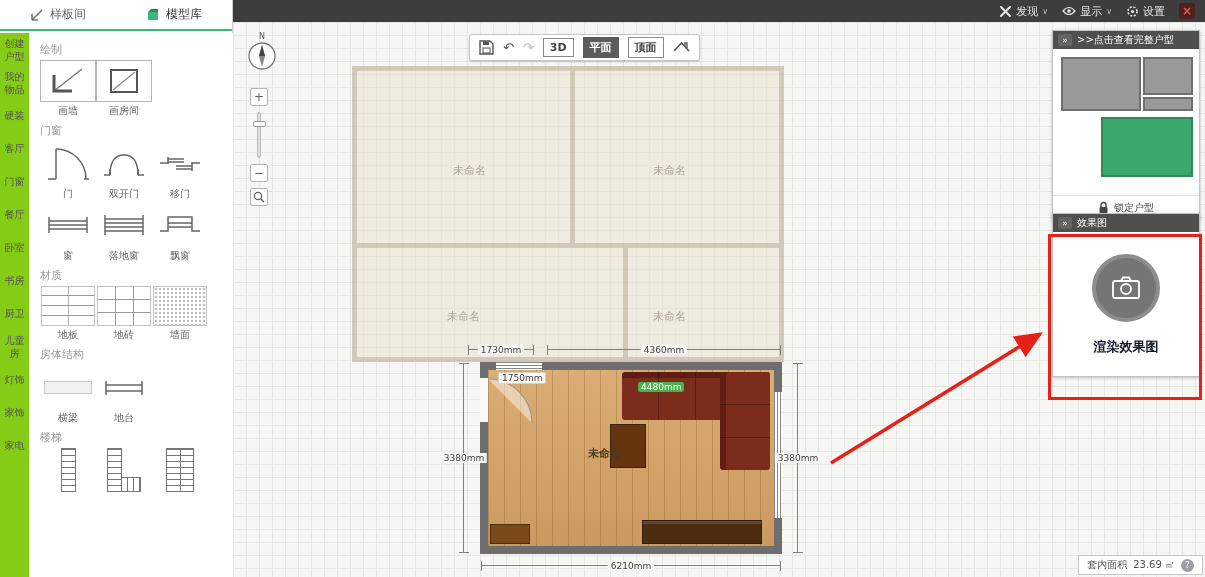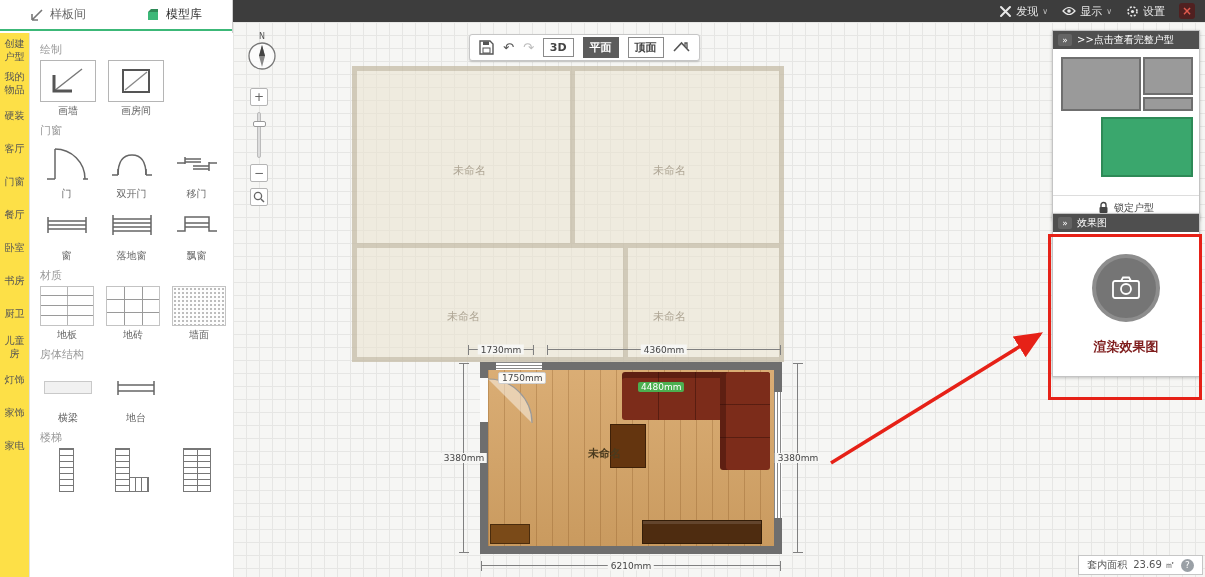--- a/index.html
+++ b/index.html
@@ -13,25 +13,25 @@
   .menu-right{margin-left:auto;display:flex;align-items:center;gap:14px;padding-right:10px}
   .mr-group{display:flex;align-items:center;gap:4px;cursor:pointer}
   .caret{font-size:8px;color:#bbb}
   .close-box{width:16px;height:16px;border-radius:3px;background:#502020;color:#e05a4e;font-size:12px;font-weight:bold;display:flex;align-items:center;justify-content:center}
 
   
   .left-panel{position:absolute;left:0;top:0;width:233px;height:577px;background:#fff;border-right:1px solid #cfcfcf;z-index:40}
   .tabs{display:flex;height:31px;border-bottom:2px solid #3cb878;background:#fff}
   .tab{flex:1;display:flex;align-items:center;justify-content:center;gap:6px;font-size:12px;color:#666;cursor:pointer}
   .tab.active{color:#333}
-  .rail{position:absolute;left:0;top:33px;width:30px;bottom:0;background:#fde047;border-right:1px solid #e2e2e2}
+  .rail{position:absolute;left:0;top:33px;width:30px;bottom:0;background:#84cc16;border-right:1px solid #e2e2e2}
   .rail-item{min-height:33px;display:flex;align-items:center;justify-content:center;padding:3px 2px;font-size:10px;line-height:13px;color:#555;text-align:center;word-break:break-all;cursor:pointer}
   .lib{position:absolute;left:30px;top:33px;width:203px;bottom:0;padding:4px 10px;overflow:hidden;background:#fff}
   .sec-title{font-size:11px;color:#9a9a9a;margin:5px 0 3px}
-  .lib-row{display:flex;gap:12px;align-items:flex-end;margin-bottom:2px}
+  .lib-row{display:flex;align-items:flex-end;margin-bottom:2px}
   .lib-item{display:flex;flex-direction:column;align-items:center;gap:2px;width:56px;cursor:pointer}
   .lib-label{font-size:10px;color:#666;white-space:nowrap}
   .glyph44{height:44px;display:flex;align-items:center;justify-content:center}
   .box56{width:56px;height:42px;border:1px solid #b5b5b5;display:flex;align-items:center;justify-content:center;background:#fff}
   .sw{width:54px;height:40px;border:1px solid #c3c3c3}
   .sw-floor{background:#fff;background-image:repeating-linear-gradient(0deg,transparent 0 9px,#9a9a9a 9px 10px),repeating-linear-gradient(90deg,transparent 0 26px,#b5b5b5 26px 27px)}
   .sw-tile{background:#fff;background-image:repeating-linear-gradient(0deg,transparent 0 12px,#9a9a9a 12px 13px),repeating-linear-gradient(90deg,transparent 0 17px,#9a9a9a 17px 18px)}
   .sw-wall{background:#fdfdfd;background-image:radial-gradient(#bdbdbd 0.8px,transparent 0.9px);background-size:4px 4px}
   .column-sq{width:17px;height:17px;background:#1c1c1c}
   .beam-rect{width:48px;height:13px;border:1px solid #c9c9c9;background:#f1f1f1}
@@ -90,21 +90,21 @@
   .card{position:absolute;width:148px;background:#fff;border:1px solid #c4c4c4;box-shadow:0 1px 3px rgba(0,0,0,.22);z-index:20}
   .card-head{height:18px;background:#4f4f4f;color:#fff;font-size:10px;display:flex;align-items:center;gap:5px;padding:0 5px}
   .collapse{width:14px;height:12px;background:#646464;border-radius:2px;font-size:9px;line-height:12px;text-align:center;cursor:pointer}
   .minimap{position:relative;height:134px;margin:6px;background:#fff}
   .mm-room{position:absolute;cursor:pointer}
   .mm-gray{background:#9a9a9a;border:2px solid #6f6f6f}
   .mm-green{border:2px solid #2e8a57}
   .lockrow{height:24px;border-top:1px solid #ddd;display:flex;align-items:center;justify-content:center;gap:5px;font-size:10px;color:#444;cursor:pointer;background:#fff}
   .render-body{display:flex;flex-direction:column;align-items:center;padding:22px 0 20px;gap:16px}
   .render-circle{width:68px;height:68px;border-radius:50%;background:#757575;border:4px solid #8d8d8d;display:flex;align-items:center;justify-content:center;cursor:pointer}
-  .render-label{font-size:13px;font-weight:bold;color:#7f1d1d}
+  .render-label{font-size:13px;font-weight:bold;color:#0f172a}
 
   
   .annot-box{position:absolute;left:1048px;top:234px;width:154px;height:166px;border:3px solid #e62117;z-index:50;pointer-events:none}
   .annot-svg{position:absolute;left:0;top:0;z-index:55;pointer-events:none}
 
   
   .status{position:absolute;right:2px;bottom:2px;height:20px;background:#fff;border:1px solid #c6c6c6;display:flex;align-items:center;gap:6px;padding:0 8px;font-size:10px;color:#555;z-index:30}
   .help-circle{width:13px;height:13px;border-radius:50%;background:#9aa0a6;color:#fff;font-size:9px;display:flex;align-items:center;justify-content:center;cursor:pointer}
   svg{display:block}
 </style>

